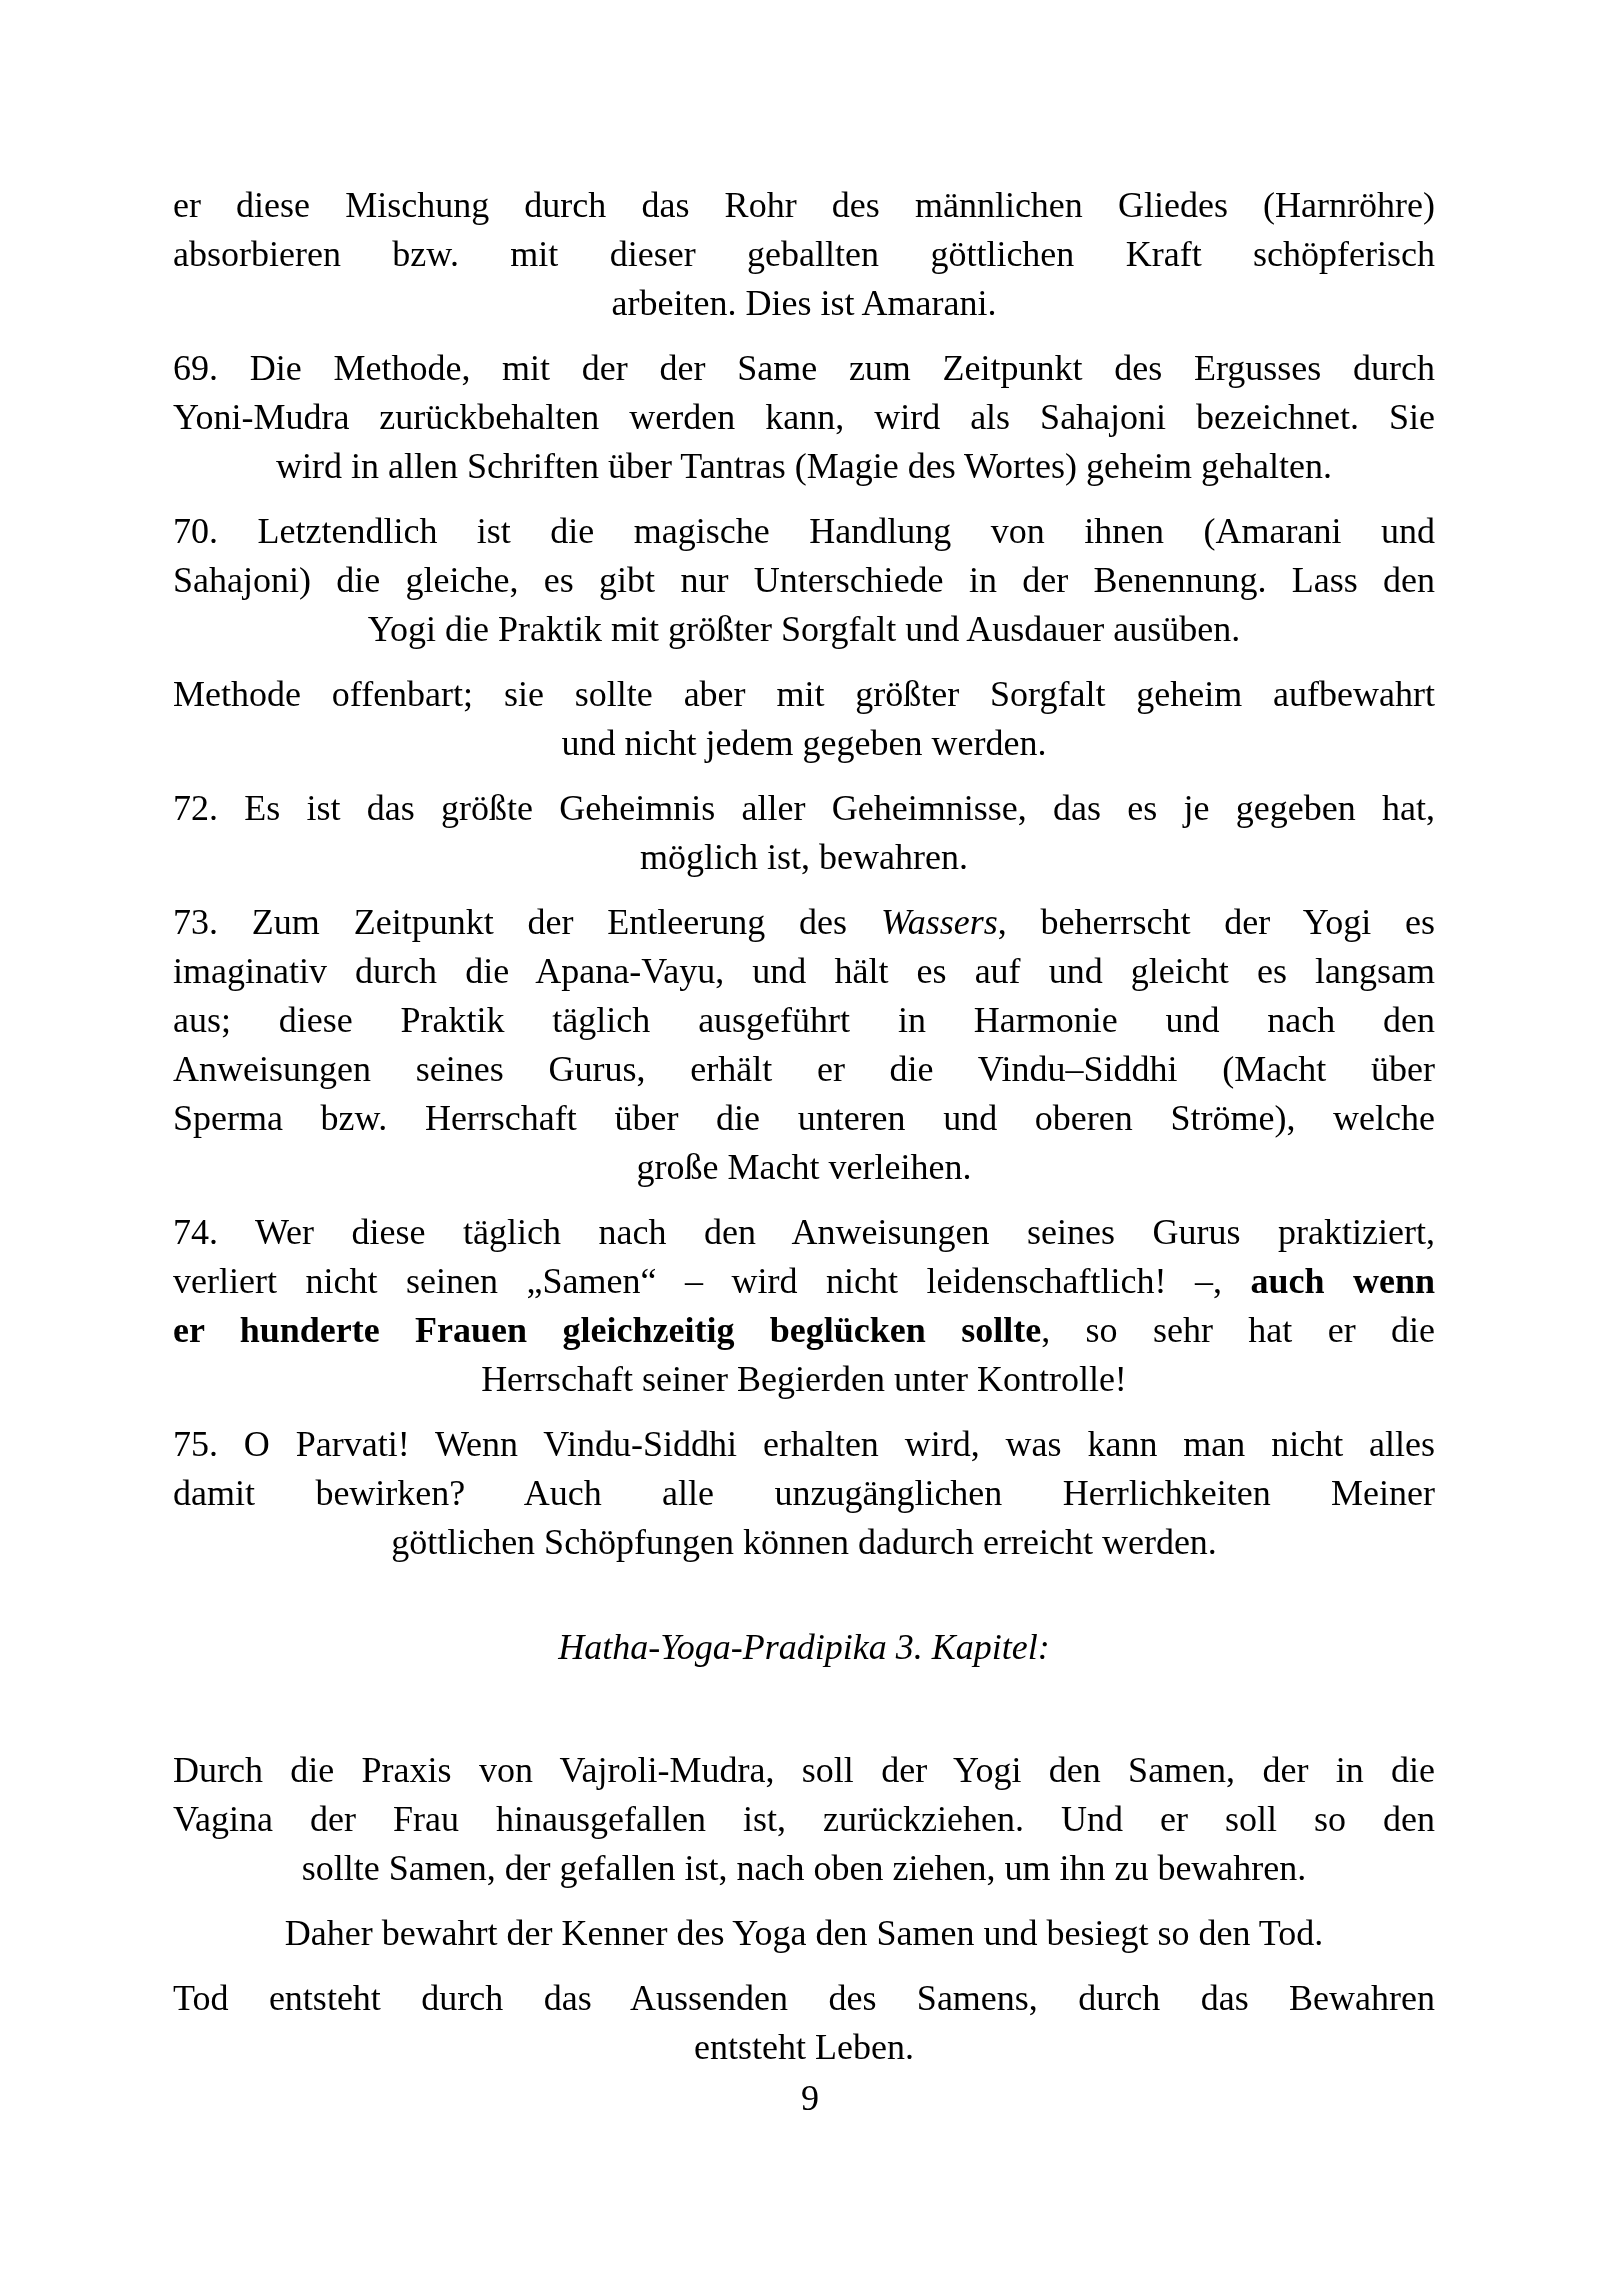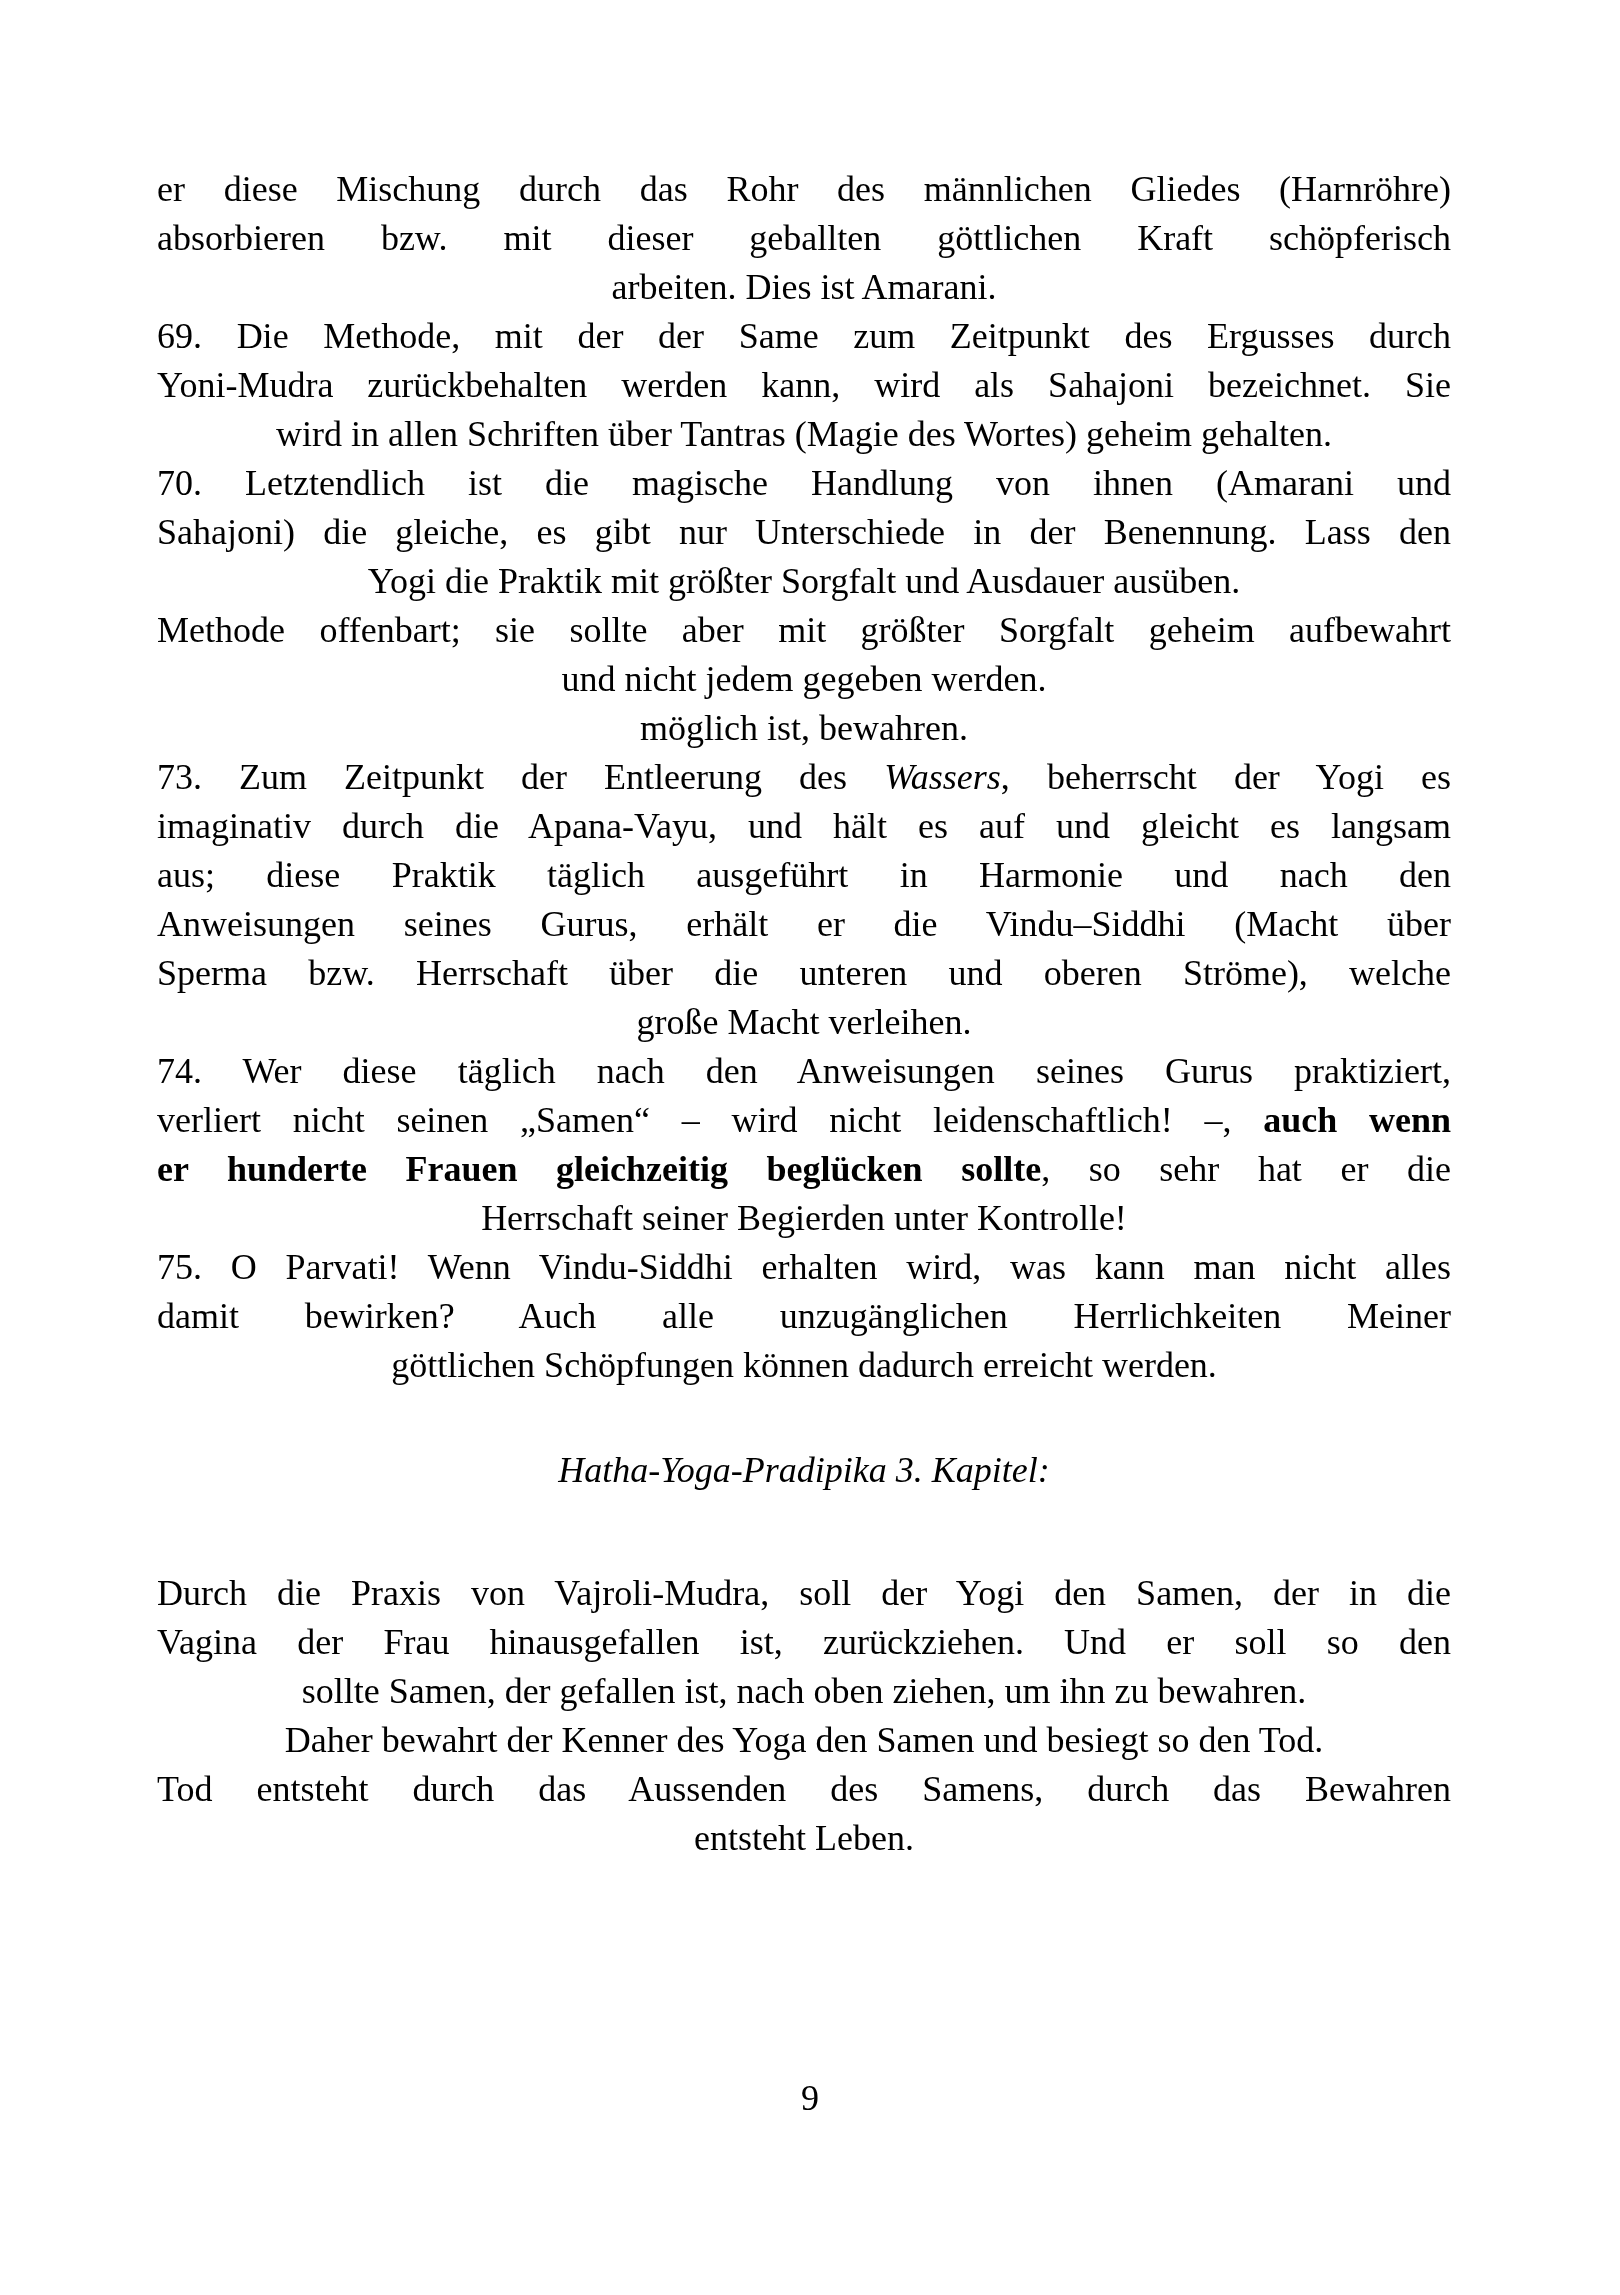--- a/index.html
+++ b/index.html
@@ -19,21 +19,21 @@
   .text-block {
     position: absolute;
     left: 157px;
     top: 165px;
     width: 1294px;
     font-size: 36px;
     line-height: 49px;
     hyphens: none;
   }
   p.block {
-    margin: 0;
+    margin: 16px;
     padding: 0;
   }
   p.heading {
     text-align: center;
     font-style: italic;
     margin: 56px 0 74px 0;
   }
   .line {
     display: block;
     text-align: center;
@@ -72,20 +72,21 @@
       <p class="block">
         <span class="line j"><span>70. Letztendlich ist die magische Handlung von ihnen (Amarani und</span></span>
         <span class="line j"><span>Sahajoni) die gleiche, es gibt nur Unterschiede in der Benennung. Lass den</span></span>
         <span class="line"><span>Yogi die Praktik mit größter Sorgfalt und Ausdauer ausüben.</span></span>
       </p>
       <p class="block">
         <span class="line j"><span>Methode offenbart; sie sollte aber mit größter Sorgfalt geheim aufbewahrt</span></span>
         <span class="line"><span>und nicht jedem gegeben werden.</span></span>
       </p>
       <p class="block">
+        <span class="line j"><span>72. Es ist das größte Geheimnis aller Geheimnisse, das es je gegeben hat,</span></span>
         <span class="line"><span>möglich ist, bewahren.</span></span>
       </p>
       <p class="block">
         <span class="line j"><span>73. Zum Zeitpunkt der Entleerung des </span><span class="italic">Wassers</span><span>, beherrscht der Yogi es</span></span>
         <span class="line j"><span>imaginativ durch die Apana-Vayu, und hält es auf und gleicht es langsam</span></span>
         <span class="line j"><span>aus; diese Praktik täglich ausgeführt in Harmonie und nach den</span></span>
         <span class="line j"><span>Anweisungen seines Gurus, erhält er die Vindu–Siddhi (Macht über</span></span>
         <span class="line j"><span>Sperma bzw. Herrschaft über die unteren und oberen Ströme), welche</span></span>
         <span class="line"><span>große Macht verleihen.</span></span>
       </p>

